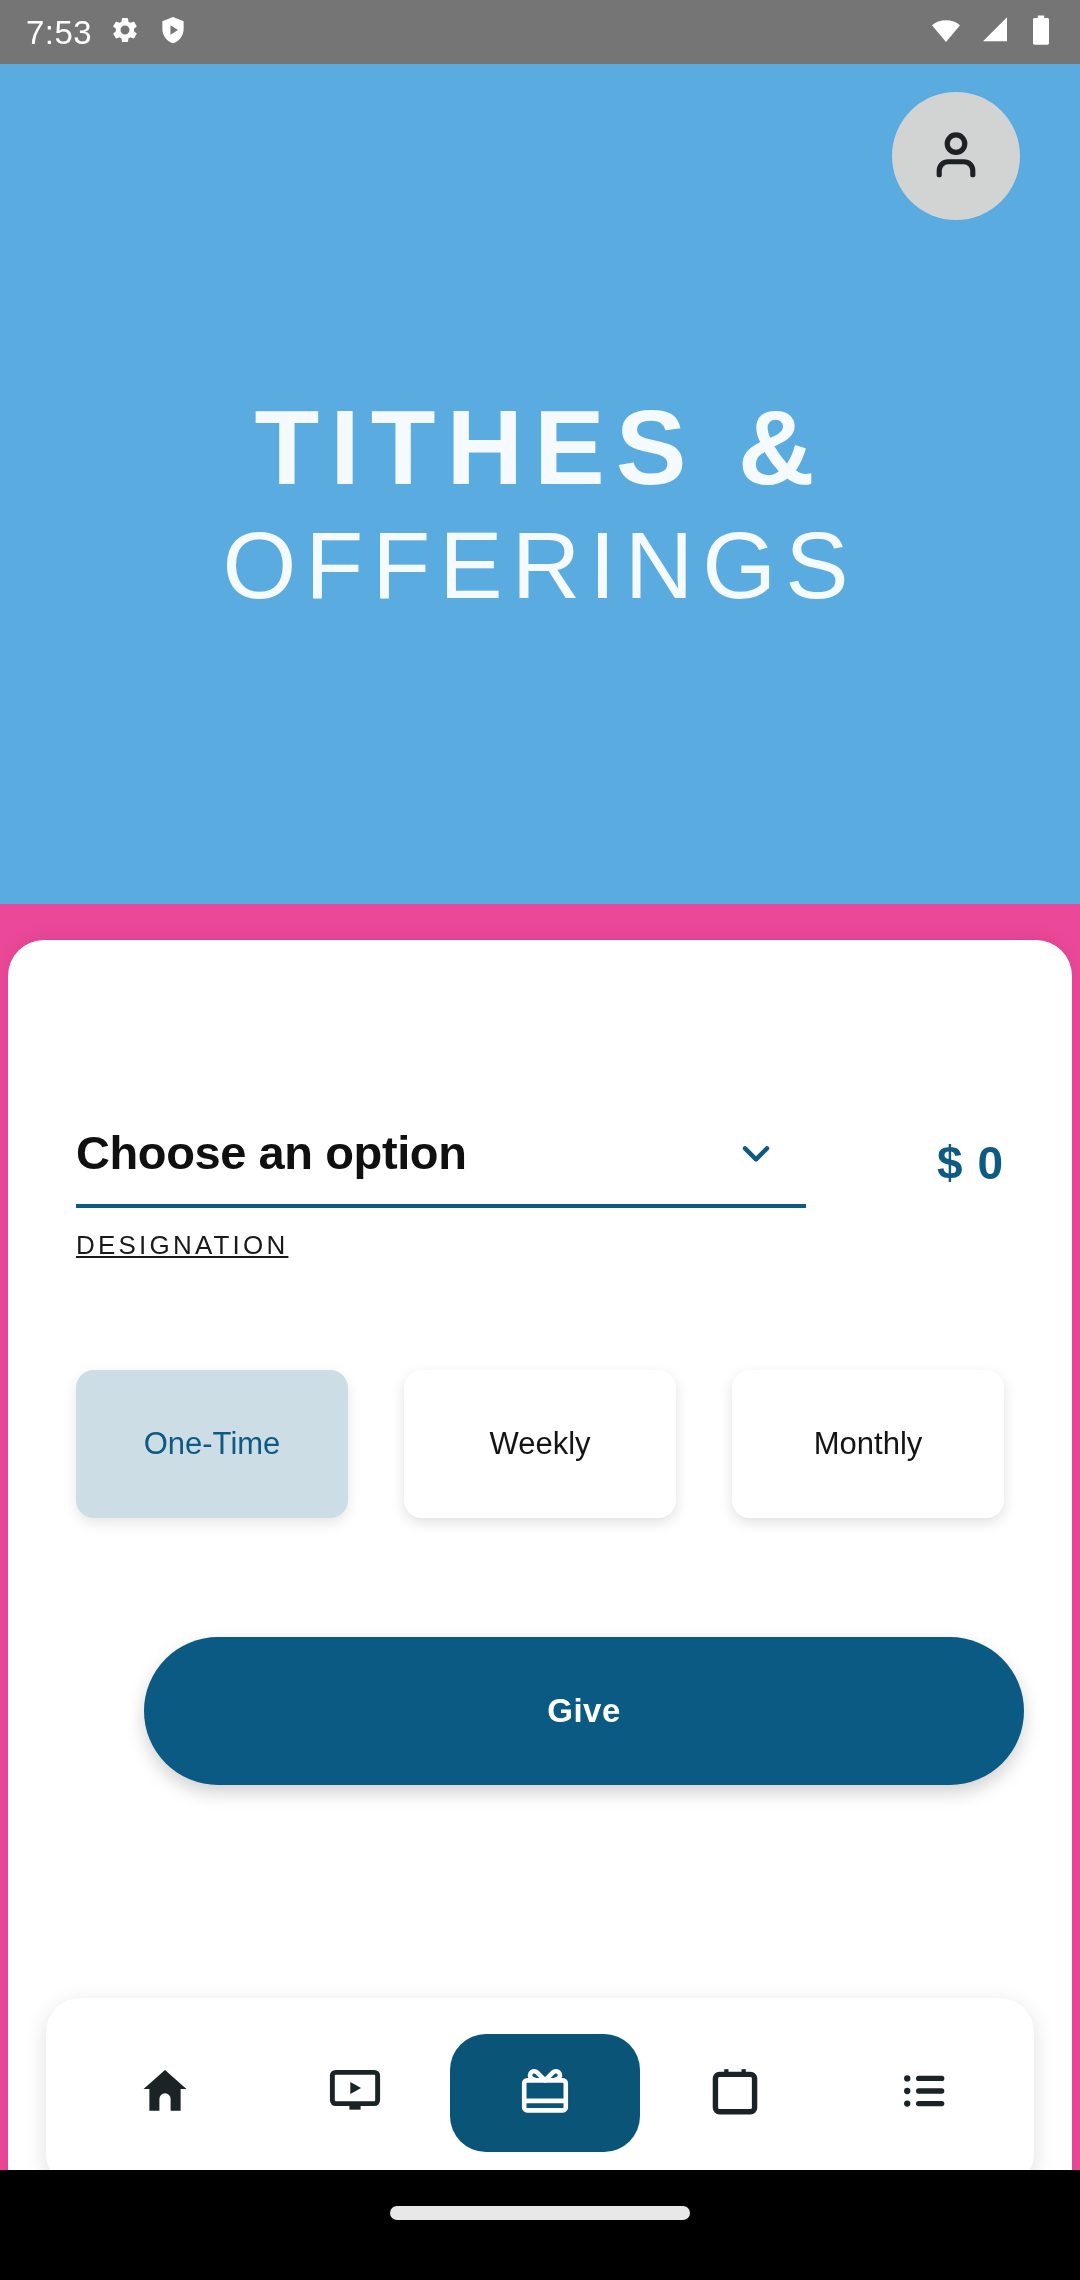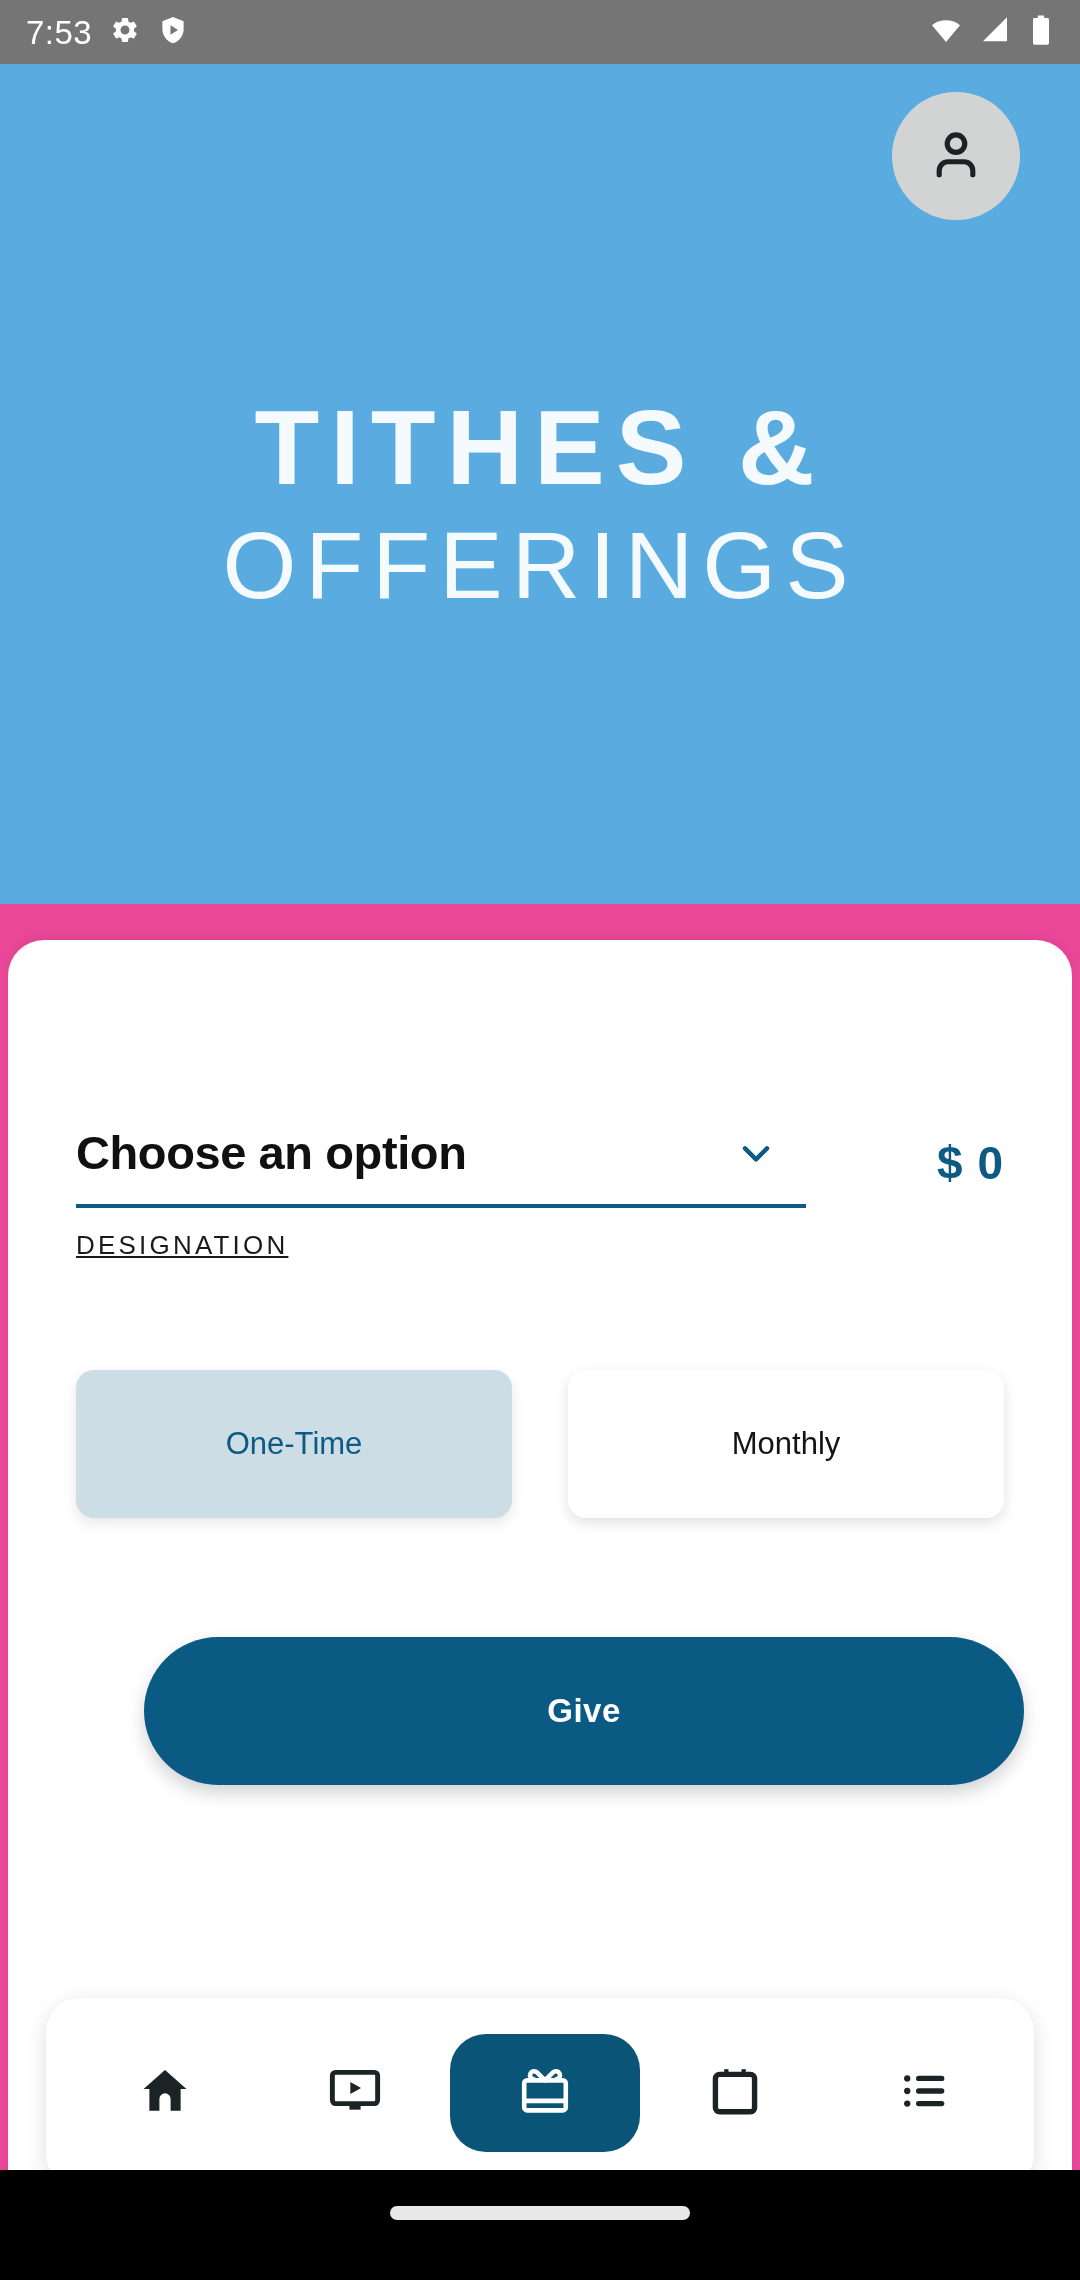--- a/index.html
+++ b/index.html
@@ -265,20 +265,21 @@
         </div>
 
         <div class="amount">$ 0</div>
       </div>
 
       <div class="designation-label">DESIGNATION</div>
     </div>
 
     <div class="freq-row">
       <div class="freq-card selected">One-Time</div>
+      <div class="freq-card">Weekly</div>
       <div class="freq-card">Monthly</div>
     </div>
 
     <button class="give-btn">Give</button>
 
     <div class="bottom-nav">
 
       <div class="nav-item">
         <div class="pill">
           <span>

